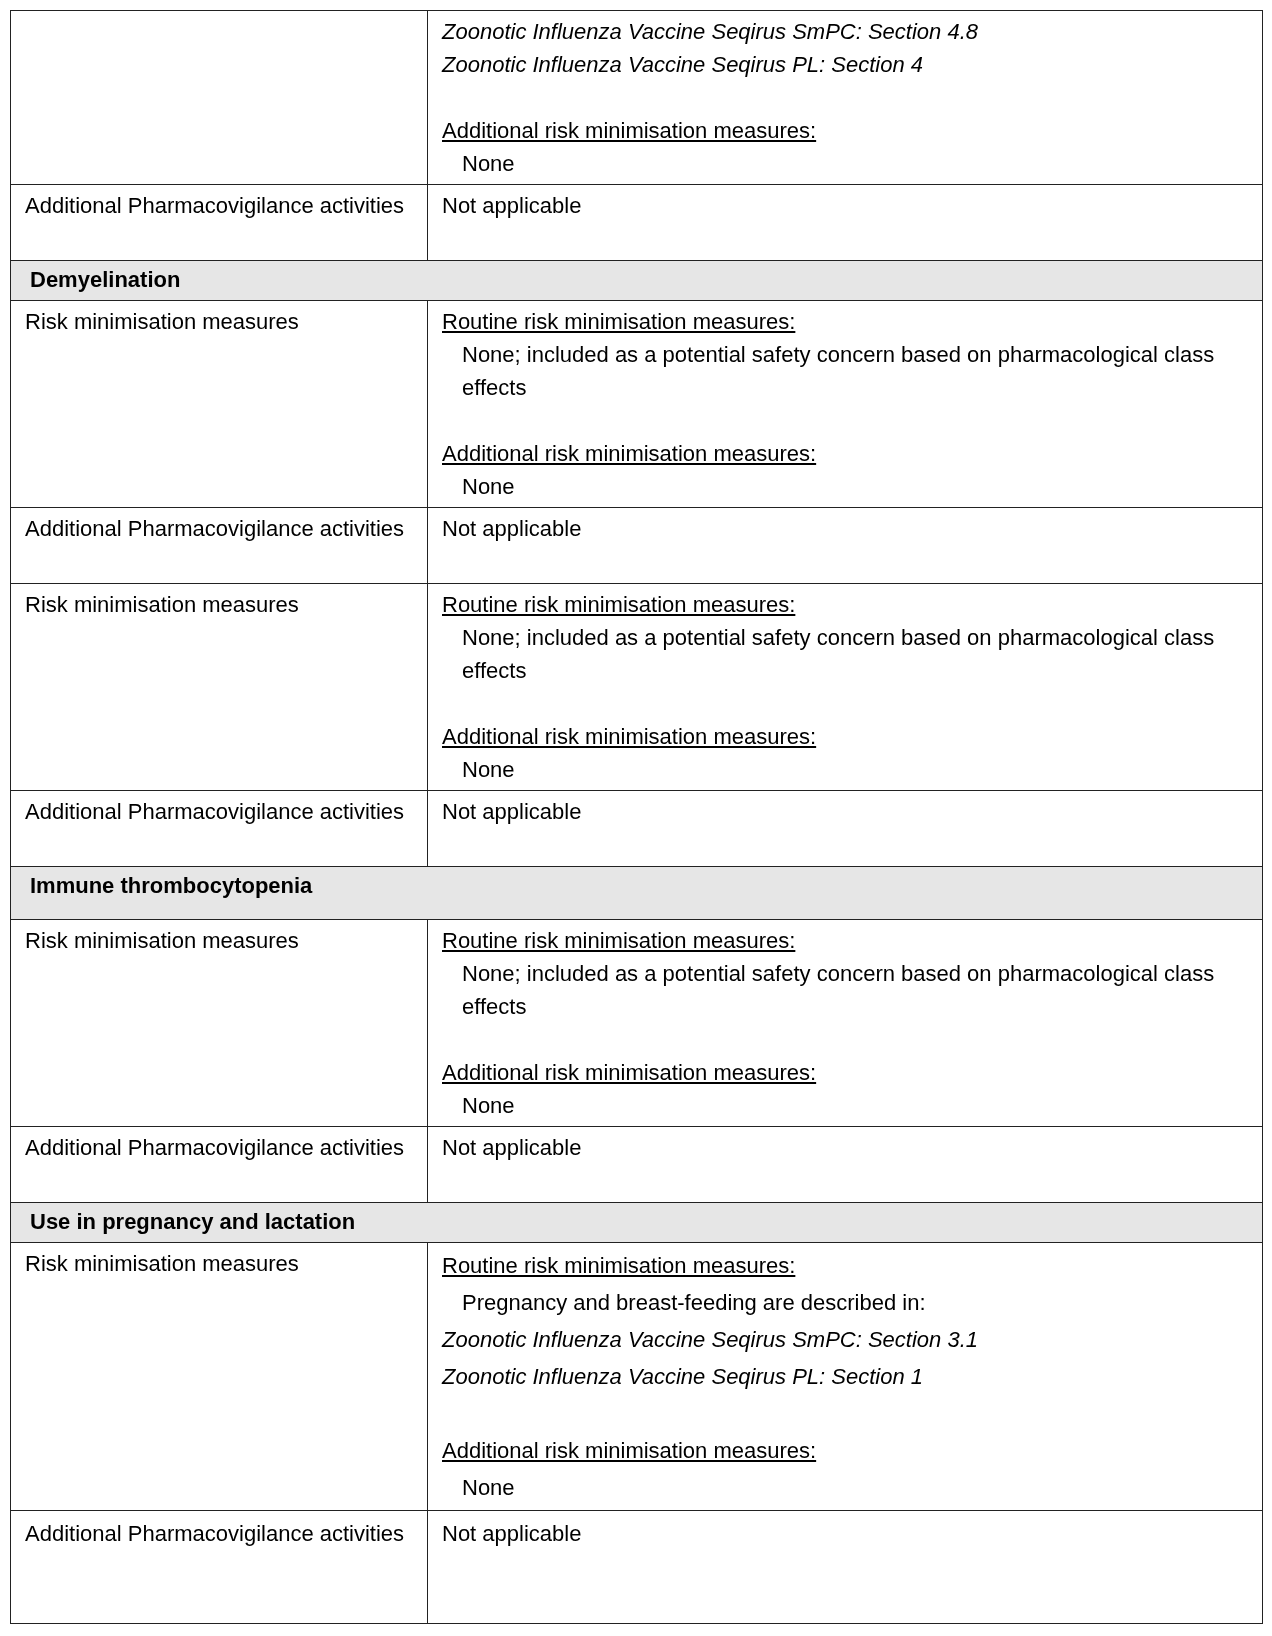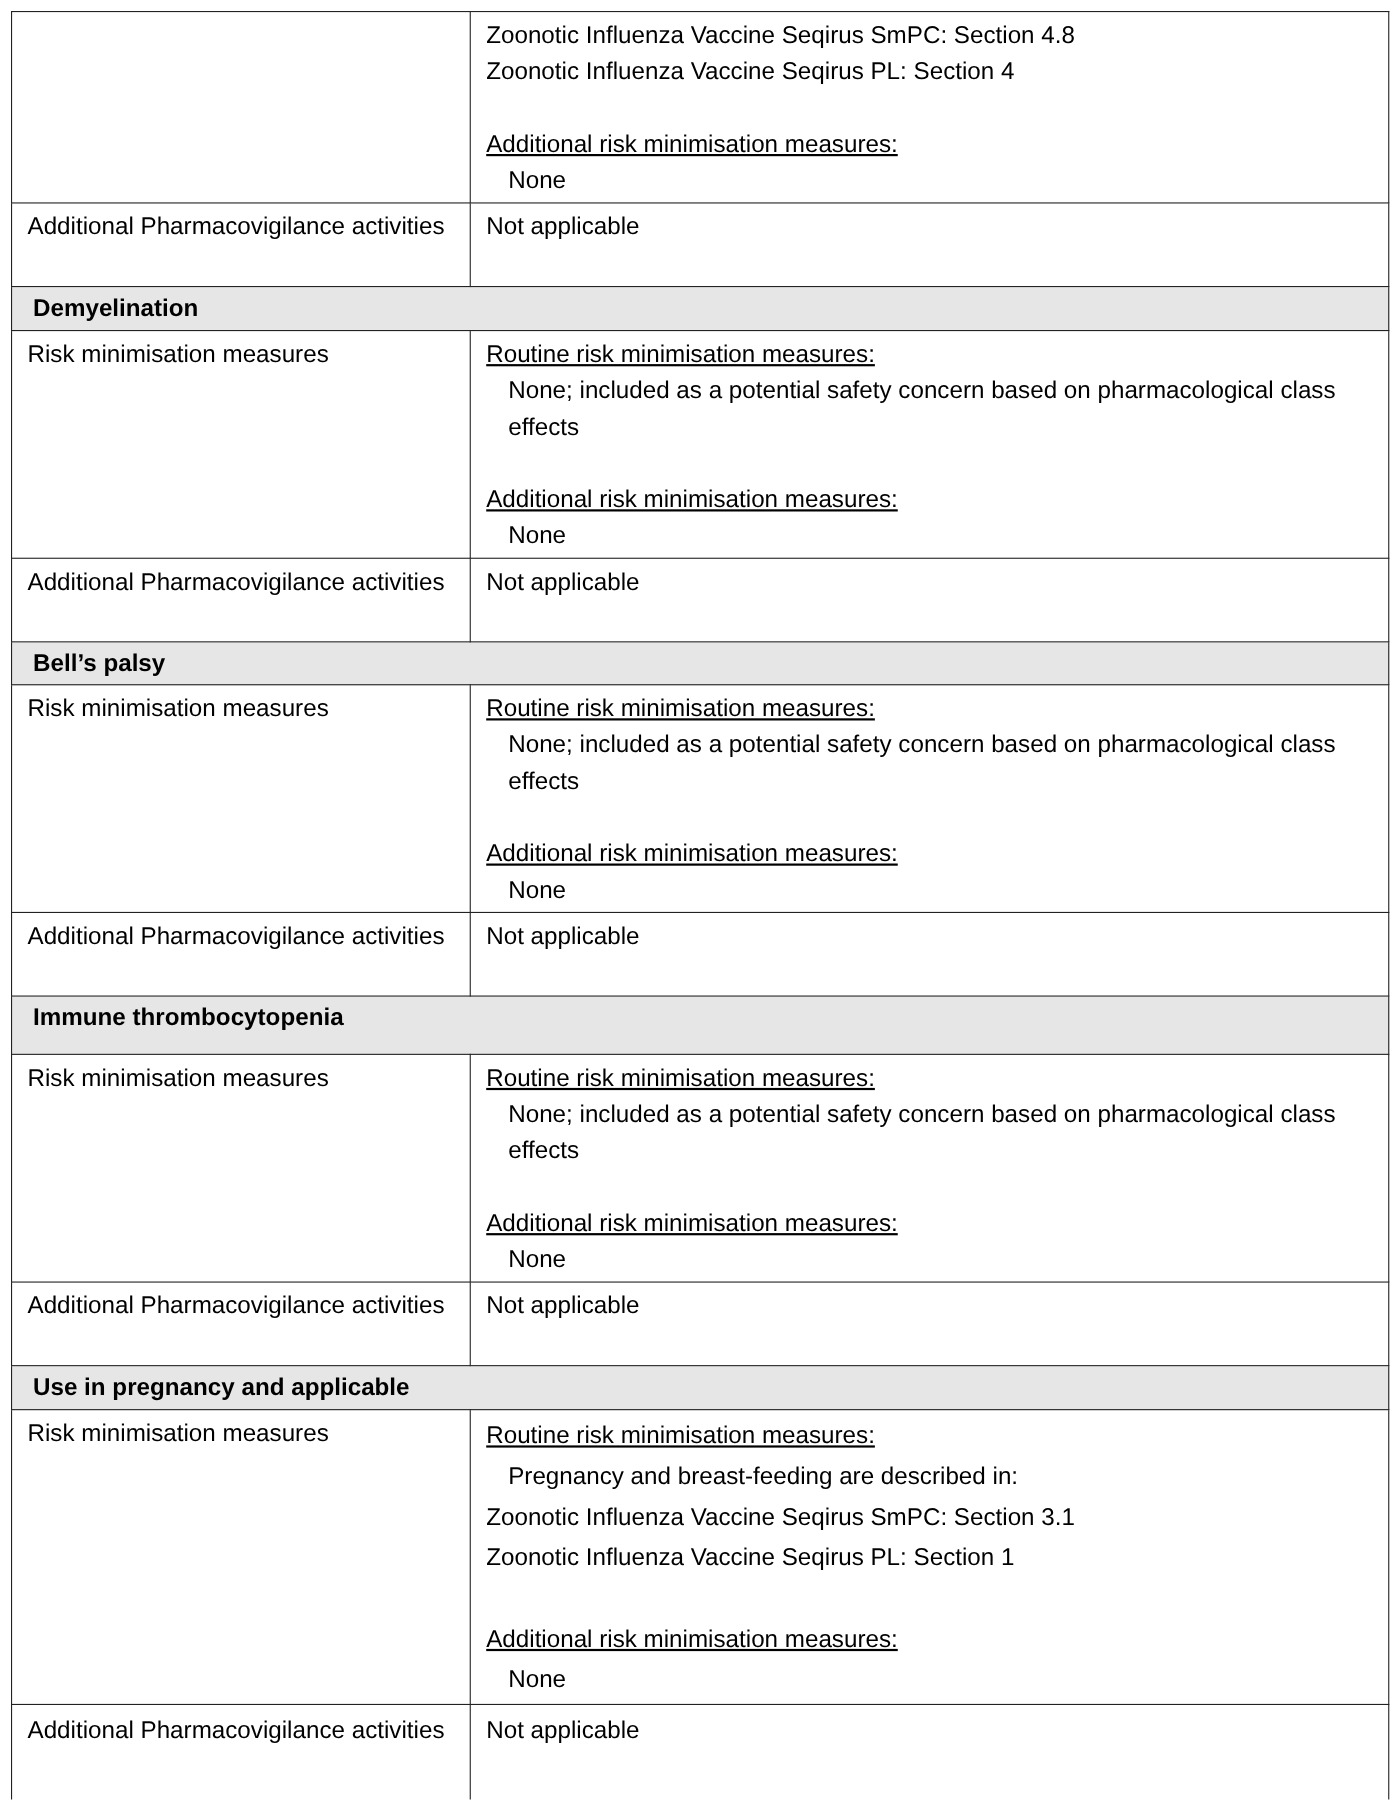--- a/index.html
+++ b/index.html
@@ -2,21 +2,21 @@
 <html><head>
 <meta charset="utf-8">
 <style>
   html, body { margin: 0; padding: 0; background: #ffffff; }
   body { width: 1272px; height: 1636px; position: relative; font-family: "Liberation Sans", sans-serif; color: #000; }
   table { position: absolute; left: 10px; top: 10px; width: 1253px; border-collapse: collapse; table-layout: fixed; font-size: 22px; }
   td { border: 1.5px solid #222; vertical-align: top; padding: 4px 14px 4px 14px; line-height: 33px; }
   col.c1 { width: 417px; }
   tr.heading td { background: #e6e6e6; font-weight: bold; padding-top: 2px; padding-bottom: 2px; padding-left: 19px; }
   .u { text-decoration: underline; display: block; }
-  .i { display: block; }
+  .i { font-style: italic; display: block; }
   .l { display: block; margin-left: 20px; }
   .gap { display: block; height: 33px; }
 </style>
 </head>
 <body>
 
 <table>
   <colgroup>
       <col class="c1">
       <col>
@@ -48,23 +48,20 @@
       <span class="gap"></span>
       <span class="u">Additional risk minimisation measures:</span>
       <span class="l">None</span>
     </td>
   </tr>
   <tr style="height:76px">
     <td>Additional Pharmacovigilance activities</td>
     <td>Not applicable</td>
   </tr>
 
-  <tr class="heading" style="height:39px">
-    <td colspan="2">Bell’s palsy</td>
-  </tr>
   <tr style="height:201px">
     <td>Risk minimisation measures</td>
     <td>
       <span class="u">Routine risk minimisation measures:</span>
       <span class="l">None; included as a potential safety concern based on pharmacological class effects</span>
       <span class="gap"></span>
       <span class="u">Additional risk minimisation measures:</span>
       <span class="l">None</span>
     </td>
   </tr>
@@ -85,21 +82,21 @@
       <span class="u">Additional risk minimisation measures:</span>
       <span class="l">None</span>
     </td>
   </tr>
   <tr style="height:76px">
     <td>Additional Pharmacovigilance activities</td>
     <td>Not applicable</td>
   </tr>
 
   <tr class="heading" style="height:40px">
-    <td colspan="2">Use in pregnancy and applicable</td>
+    <td colspan="2">Use in pregnancy and lactation</td>
   </tr>
   <tr style="height:262px">
     <td>Risk minimisation measures</td>
     <td style="line-height:37px">
       <span class="u">Routine risk minimisation measures:</span>
       <span class="l">Pregnancy and breast-feeding are described in:</span>
       <span class="i">Zoonotic Influenza Vaccine Seqirus SmPC: Section 3.1</span>
       <span class="i">Zoonotic Influenza Vaccine Seqirus PL: Section 1</span>
       <span class="gap" style="height:37px"></span>
       <span class="u">Additional risk minimisation measures:</span>

